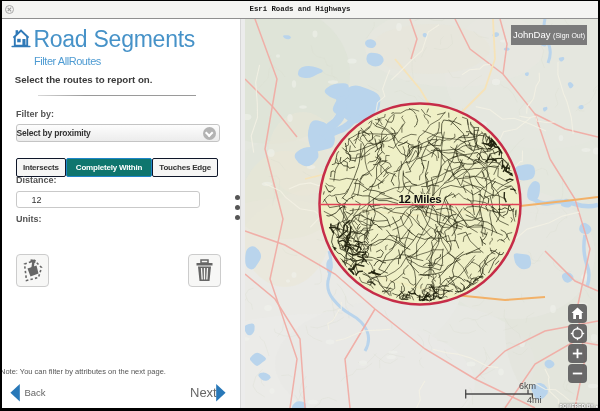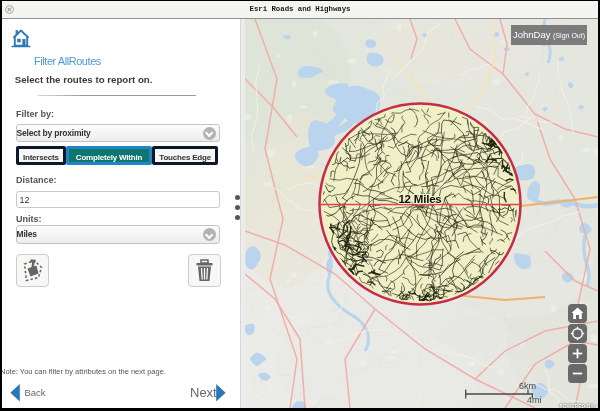--- a/index.html
+++ b/index.html
@@ -24,26 +24,26 @@
 #rssub { left:32.1px; top:36.2px; font-size:11px; line-height:12px; color:#4e9bd2; letter-spacing:-0.45px; }
 #seltext { left:12.7px; top:56.3px; font-size:9.7px; line-height:10px; color:#3a3a3a; letter-spacing:0px;font-weight:bold; }
 #hrule { left:35.5px; top:75.5px; width:158.5px; height:1px; background:linear-gradient(90deg,#d8d8d8,#9a9a9a 30%,#9a9a9a); }
 .lbl { left:14px; font-size:9px; line-height:10px; color:#535353;font-weight:bold; }
 .drop { left:13.5px; width:204px; height:18.5px; border:1px solid #c4c4c4; border-radius:3px;
   background:linear-gradient(#fdfdfd,#ececec); font-size:8.5px; font-weight:bold; color:#333;
   line-height:17px; letter-spacing:-0.2px; }
 .chev { position:absolute; right:3px; top:2.2px; width:13px; height:13px; border-radius:50%; background:#b3b3b3; }
 .chev:before { content:""; position:absolute; left:3.4px; top:3.5px; width:4.4px; height:4.4px;
   border-right:2px solid #fff; border-bottom:2px solid #fff; transform:rotate(45deg); }
-.segb { position:absolute; top:127px; height:19px; line-height:18px; text-align:center;
-  background:#f6f6f5; border:3px solid #0f172a; color:#333; border-radius:2px;
+.segb { position:absolute; top:139px; height:19px; line-height:18px; text-align:center;
+  background:#f6f6f5; border:1px solid #0f172a; color:#333; border-radius:2px;
   font-size:8px; font-weight:bold; white-space:nowrap; letter-spacing:-0.2px; }
 .segon { background:#0f766e; border-color:#1e85c8; color:#fff; }
-#dinput { left:13.5px; top:171.5px; width:204px; height:17.5px; border:1px solid #c9c9c9;
-  border-radius:3px; background:#fff; font-size:9px; color:#333; line-height:16px; padding-left:3px; }
+#dinput { left:13.5px; top:171.5px; width:184px; height:17.5px; border:1px solid #c9c9c9;
+  border-radius:3px; background:#fff; font-size:9px; color:#333; line-height:16px; padding-left:15px; }
 .toolbtn { top:234.5px; width:33px; height:33px; border:1px solid #ccc; border-radius:4px;
   background:#f7f7f6; }
 #note { left:-2px; top:347.6px; width:238px; text-align:left; font-size:7.5px; line-height:9px; color:#555;
   white-space:nowrap; }
 #back { left:22.4px; top:367.5px; font-size:9.5px; line-height:11px; color:#666; }
 #next { left:188px; top:367.5px; font-size:13px; line-height:11px; color:#666; }
 .navarrow { position:absolute; top:365px; width:10px; height:17.5px; }
 #johnday { position:absolute; left:266px; top:6px; width:76px; height:20px; background:#7b7b7b;
   color:#fff; font-size:9.5px; line-height:20px; text-align:center; white-space:nowrap; }
 #johnday span { font-size:7px; }
@@ -64,32 +64,32 @@
     <svg id="hicon" width="22" height="21" viewBox="0 0 22 21">
       <g fill="none" stroke="#2f79b7" stroke-width="1.9">
         <path d="M3.5 9.8 L11 2.6 L18.5 9.8"></path>
         <path d="M4.8 8.8 V17.8 H17.2 V8.8"></path>
       </g>
       <rect x="5.6" y="2.2" width="2.5" height="4.2" fill="#2f79b7"></rect>
       <rect x="7.2" y="10.8" width="3.5" height="3.5" fill="#2f79b7"></rect>
       <rect x="12.4" y="11" width="3.1" height="6.8" fill="#2f79b7"></rect>
       <rect x="1.4" y="17.8" width="19.2" height="1.5" fill="#2f79b7" rx="0.7"></rect>
     </svg>
+    <div id="rstitle">Road Segments</div>
     <div id="rssub">Filter AllRoutes</div>
     <div id="seltext">Select the routes to report on.</div>
     <div id="hrule"></div>
     <div class="lbl" style="top:89.6px">Filter by:</div>
     <div class="drop" style="top:104.5px">Select by proximity<div class="chev"></div></div>
     <div class="segb" style="left:13.7px;width:50.3px">Intersects</div>
     <div class="segb segon" style="left:64px;width:86px">Completely Within</div>
     <div class="segb" style="left:150px;width:66.3px">Touches Edge</div>
     <div class="lbl" style="top:156.4px">Distance:</div>
     <div id="dinput">12</div>
     <div class="lbl" style="top:194.5px">Units:</div>
-    <div class="drop" style="top:206.3px">Miles<div class="chev"></div></div>
     <div class="toolbtn" style="left:13.5px">
       <svg width="31" height="31" viewBox="0 0 31 31">
         <path d="M7.5 9 L17.5 5.5 L24.5 12.5 L21.5 22.5 L9.5 25.5 Z" fill="none" stroke="#666" stroke-width="1.6" stroke-dasharray="2.4 2.2"></path>
         <path d="M10.5 13.5 L19.5 10.5 L21.5 18.5 L13.5 21.5 Z" fill="#666"></path>
         <rect x="14.7" y="6" width="2.4" height="9" fill="#666" transform="rotate(8 15.5 10.5)"></rect>
         <rect x="13.5" y="4.5" width="5" height="3" fill="#666" transform="rotate(8 15.5 5.5)"></rect>
       </svg>
     </div>
     <div class="toolbtn" style="left:185.5px">
       <svg width="31" height="31" viewBox="0 0 31 31">

